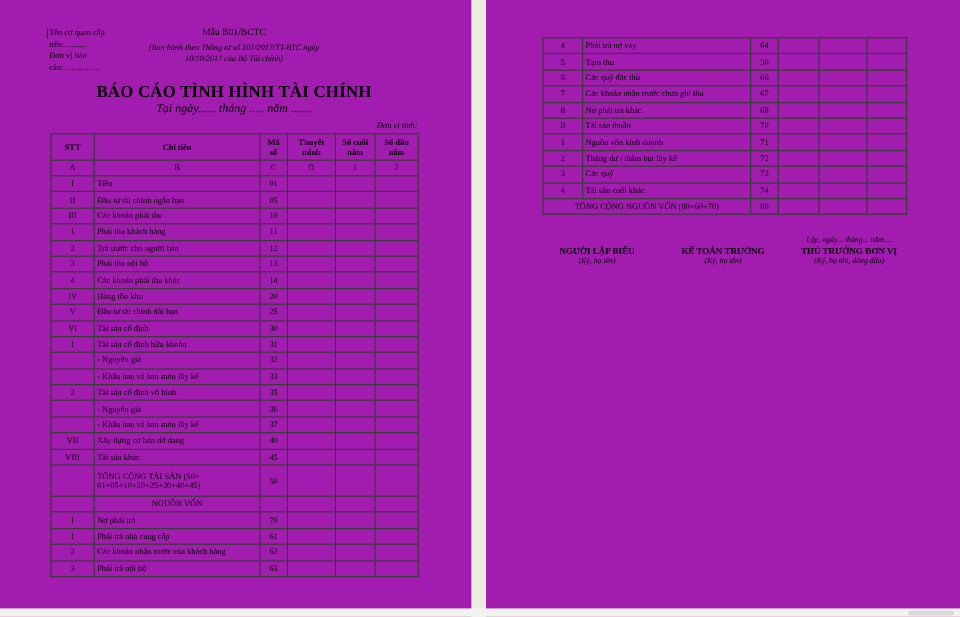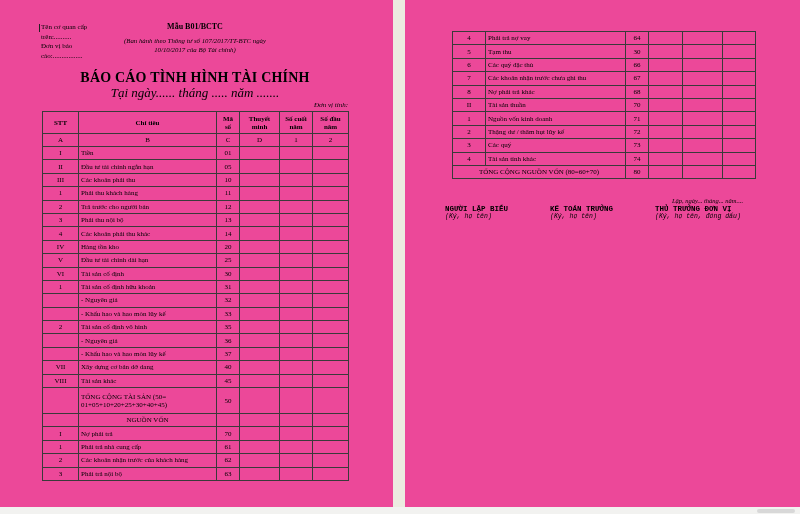--- a/index.html
+++ b/index.html
@@ -1,35 +1,35 @@
 <!DOCTYPE html>
 <html><head>
 <meta charset="utf-8">
 <style>
   html,body{margin:0;padding:0;}
   body{
     width:800px;height:514px;position:relative;overflow:hidden;
     background:#ffffff;color:#000;
     font-family:"Liberation Serif","DejaVu Serif",serif;
   }
-  .page{position:absolute;top:0;height:514px;background:#ec4899;}
+  .page{position:absolute;top:0;height:514px;background:#a21caf;}
   .page-left{left:0;width:393px;}
   .page-right{left:405px;width:395px;}
   .gap{position:absolute;left:393px;top:0;width:12px;height:514px;}
   .bottom-strip{position:absolute;left:0;top:507px;width:800px;height:7px;background:#f2f2f0;}
   .scroll-thumb{position:absolute;left:757px;top:509px;width:38px;height:4px;border-radius:2px;}
 
   
   .org{position:absolute;left:41px;top:23px;width:78px;font-size:7px;line-height:9.5px;}
   .cursor{position:absolute;left:39px;top:24px;width:1px;height:8px;background:#222;}
   .head-center{position:absolute;left:42px;top:22px;width:306px;text-align:center;}
-  .form-code{font-weight:bold;font-size:8px;}
+  .form-code{font-weight:normal;font-size:8px;}
   .issuance{font-style:italic;font-size:6.8px;line-height:8.5px;margin-top:6px;}
   .title{position:absolute;left:42px;top:70px;width:306px;text-align:center;font-weight:bold;font-size:14px;letter-spacing:.2px;}
-  .subtitle{position:absolute;left:42px;top:85px;width:306px;text-align:center;font-style:italic;font-size:13px;}
+  .subtitle{position:absolute;left:42px;top:85px;width:306px;text-align:center;font-style:italic;font-size:10px;}
   .unit{position:absolute;left:42px;top:101px;width:306px;text-align:right;font-style:italic;font-size:7px;}
 
   
   table.tbl{border-collapse:collapse;table-layout:fixed;position:absolute;}
   .tbl-left{left:42px;top:111px;width:306px;padding-left:41px;}
   .tbl-right{left:47px;top:31px;width:303px;}
   .tbl th,.tbl td{
     border:1px solid #3a3a3a;font-size:7px;line-height:8px;
     padding:0 2px;vertical-align:middle;overflow:hidden;
     font-weight:normal;text-align:left;
@@ -40,21 +40,21 @@
   .tbl thead tr.sub th{font-weight:normal;}
   .tbl tbody tr{height:13.4px;}
   .tbl tbody tr.tall{height:26px;}
   td.c{text-align:center;}
   .b{font-weight:bold;}
 
   
   .sig-area{position:absolute;left:40px;top:197px;width:315px;}
   .sig-date{width:105px;margin-left:auto;text-align:center;font-style:italic;font-size:6.5px;}
   .sig-cols{display:flex;width:100%;margin-top:1px;}
-  .sig-col{width:105px;font-family:Liberation Mono, monospace;}
+  .sig-col{width:105px;text-align:center;}
   .sig-title{font-weight:bold;font-size:7.5px;white-space:nowrap;}
   .sig-note{font-style:italic;font-size:6.5px;}
 </style>
 </head>
 <body>
 
 <section class="page page-left">
   <span class="cursor"></span>
   <div class="org">
     <div>Tên cơ quan cấp</div>
@@ -379,21 +379,21 @@
         <tr>
           <td class="c">3</td>
           <td>Các quỹ</td>
           <td class="c">73</td>
           <td></td>
           <td></td>
           <td></td>
         </tr>
         <tr>
           <td class="c">4</td>
-          <td>Tài sản tính khác</td>
+          <td>Tài sản cuối khác</td>
           <td class="c">74</td>
           <td></td>
           <td></td>
           <td></td>
         </tr>
         <tr>
           <td class="c b" colspan="2">TỔNG CỘNG NGUỒN VỐN (80=60+70)</td>
           <td class="c b">80</td>
           <td></td>
           <td></td>

